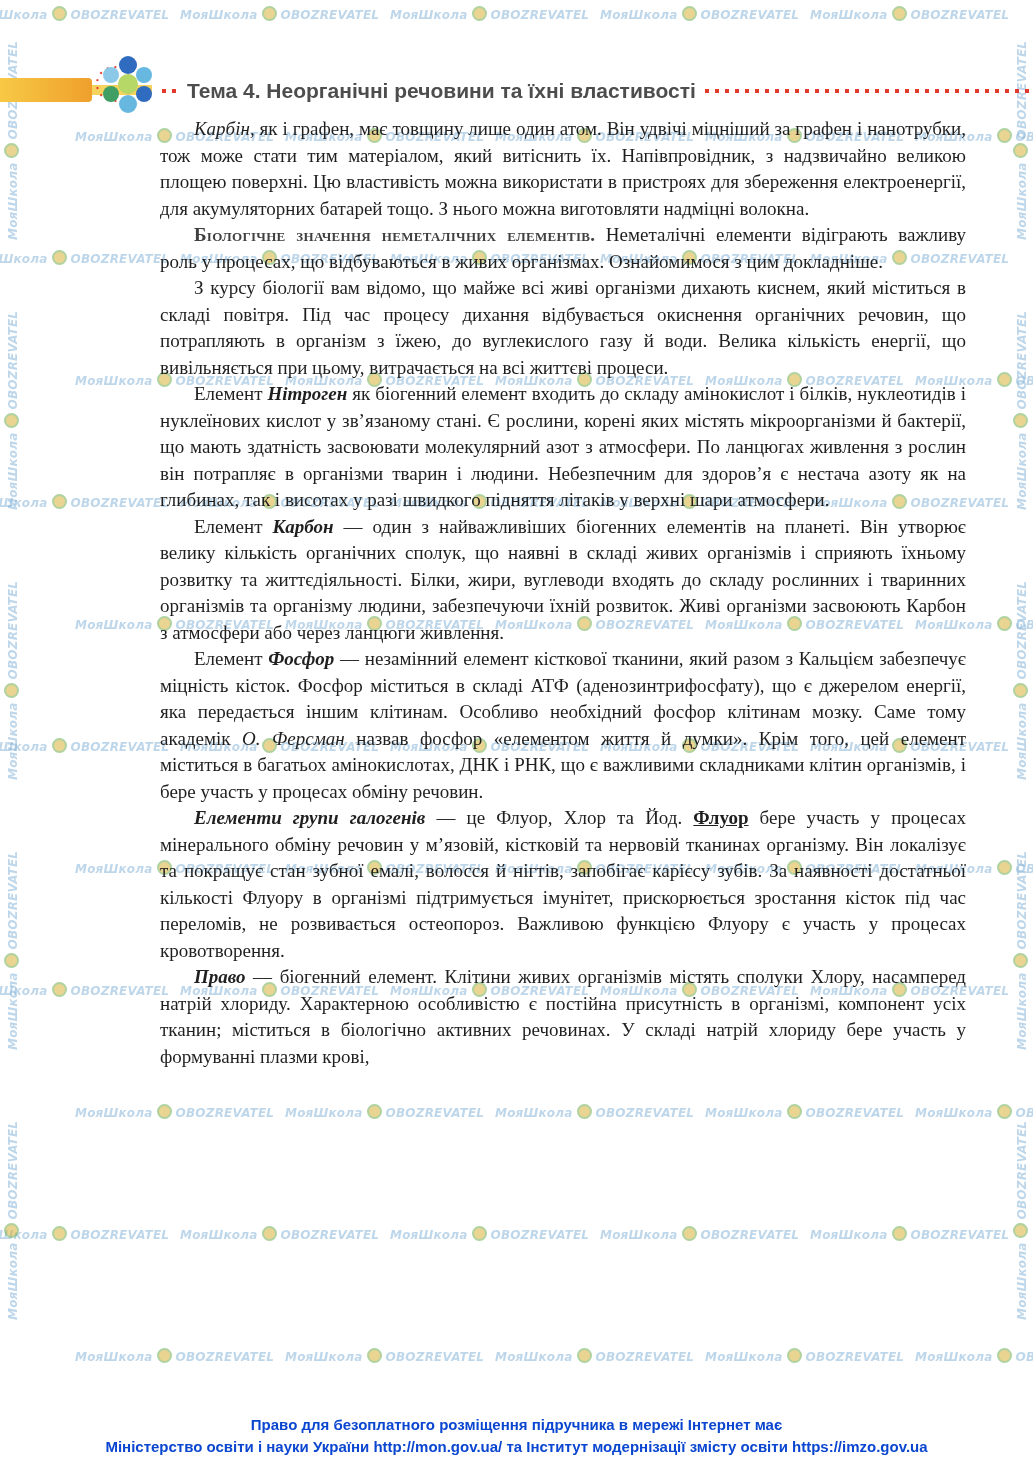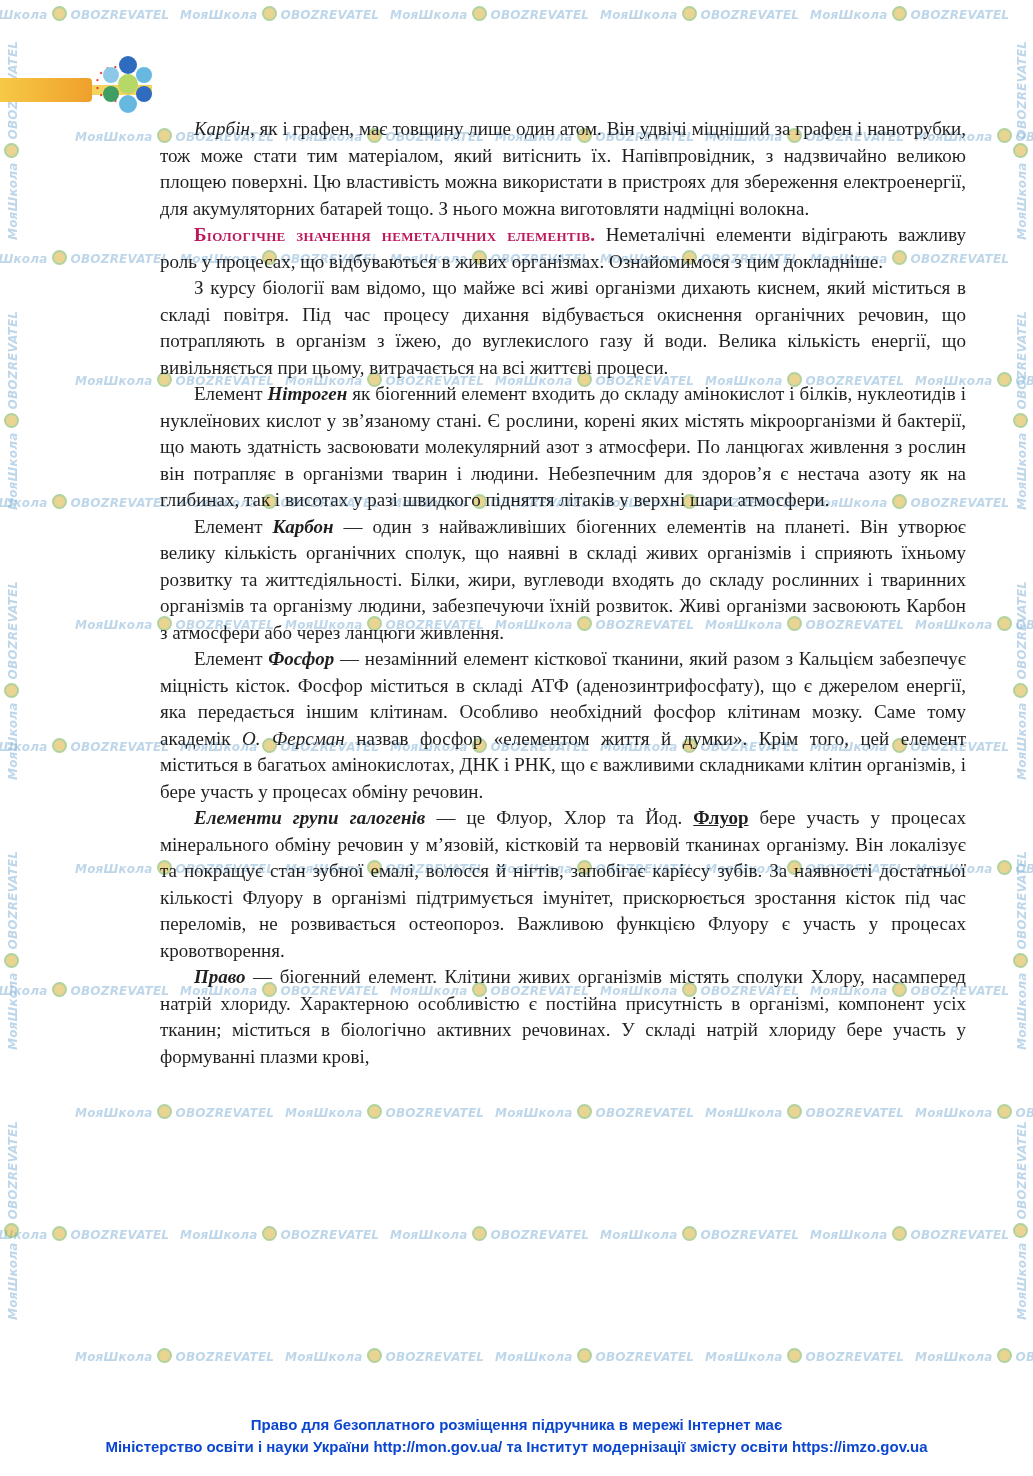--- a/index.html
+++ b/index.html
@@ -27,21 +27,21 @@
   .title{margin:0;font-family:"Liberation Sans",sans-serif;font-size:21px;font-weight:700;
          color:#4d4d4d;white-space:nowrap;}
 
   
   .body-text{position:absolute;top:116px;left:160px;width:806px;z-index:1;
              font-size:19px;line-height:26.5px;text-align:justify;}
   .body-text p{margin:0;text-indent:34px;}
   .i{font-style:italic;}
   .b{font-weight:bold;text-decoration:underline;}
   .bi{font-weight:bold;font-style:italic;}
-  .hd{color:#be185d;font-weight:700;font-variant:small-caps;letter-spacing:.3px;}
+  .hd{color:#404040;font-weight:700;font-variant:small-caps;letter-spacing:.3px;}
 
   
   .pagenum-row{position:absolute;left:98px;top:1318px;display:flex;align-items:flex-end;gap:6px;z-index:1;}
   .flask{width:58px;height:58px;}
   .pagenum-box{width:58px;height:38px;border:2px solid #5a6b7a;border-radius:9px;background:#fff;
                display:flex;align-items:center;justify-content:center;
                font-size:25px;color:#222;margin-bottom:2px;}
 
   
   .footer{position:absolute;bottom:18px;left:0;right:0;text-align:center;z-index:1;
@@ -132,20 +132,25 @@
     <svg class="flower" viewBox="0 0 64 64">
       <circle cx="18" cy="32" r="17" fill="none" stroke="#e2392c" stroke-width="2" stroke-dasharray="2 6"></circle>
       <circle cx="32" cy="13" r="9" fill="#2f6bbf"></circle>
       <circle cx="48" cy="23" r="8" fill="#66b8e0"></circle>
       <circle cx="48" cy="42" r="8" fill="#2f6bbf"></circle>
       <circle cx="32" cy="52" r="9" fill="#66b8e0"></circle>
       <circle cx="15" cy="42" r="8" fill="#3f9e63"></circle>
       <circle cx="15" cy="23" r="8" fill="#8cc8e8"></circle>
       <circle cx="32" cy="32" r="10" fill="#b5d867"></circle>
     </svg>
+    <div class="header-line">
+      <div class="dots dots-left"></div>
+      <h1 class="title">Тема 4. Неорганічні речовини та їхні властивості</h1>
+      <div class="dots dots-right"></div>
+    </div>
   </div>
 
   <main class="body-text">
     <p><span class="i">Карбін,</span><span> як і графен, має товщину лише один атом. Він удвічі міцніший за графен і нанотрубки, тож може стати тим матеріалом, який витіснить їх. Напівпровідник, з надзвичайно великою площею поверхні. Цю властивість можна використати в пристроях для збереження електроенергії, для акумуляторних батарей тощо. З нього можна виготовляти надміцні волокна.</span></p>
     <p><span class="hd">Біологічне значення неметалічних елементів.</span><span> Неметалічні елементи відіграють важливу роль у процесах, що відбуваються в живих організмах. Ознайомимося з цим докладніше.</span></p>
     <p><span>З курсу біології вам відомо, що майже всі живі організми дихають киснем, який міститься в складі повітря. Під час процесу дихання відбувається окиснення органічних речовин, що потрапляють в організм з їжею, до вуглекислого газу й води. Велика кількість енергії, що вивільняється при цьому, витрачається на всі життєві процеси.</span></p>
     <p><span>Елемент </span><span class="bi">Нітроген</span><span> як біогенний елемент входить до складу амінокислот і білків, нуклеотидів і нуклеїнових кислот у зв’язаному стані. Є рослини, корені яких містять мікроорганізми й бактерії, що мають здатність засвоювати молекулярний азот з атмосфери. По ланцюгах живлення з рослин він потрапляє в організми тварин і людини. Небезпечним для здоров’я є нестача азоту як на глибинах, так і висотах у разі швидкого підняття літаків у верхні шари атмосфери.</span></p>
     <p><span>Елемент </span><span class="bi">Карбон</span><span> — один з найважливіших біогенних елементів на планеті. Він утворює велику кількість органічних сполук, що наявні в складі живих організмів і сприяють їхньому розвитку та життєдіяльності. Білки, жири, вуглеводи входять до складу рослинних і тваринних організмів та організму людини, забезпечуючи їхній розвиток. Живі організми засвоюють Карбон з атмосфери або через ланцюги живлення.</span></p>
     <p><span>Елемент </span><span class="bi">Фосфор</span><span> — незамінний елемент кісткової тканини, який разом з Кальцієм забезпечує міцність кісток. Фосфор міститься в складі АТФ (аденозинтрифосфату), що є джерелом енергії, яка передається іншим клітинам. Особливо необхідний фосфор клітинам мозку. Саме тому академік </span><span class="i">О. Ферсман</span><span> назвав фосфор «елементом життя й думки». Крім того, цей елемент міститься в багатьох амінокислотах, ДНК і РНК, що є важливими складниками клітин організмів, і бере участь у процесах обміну речовин.</span></p>
     <p><span class="bi">Елементи групи галогенів</span><span> — це Флуор, Хлор та Йод. </span><span class="b">Флуор</span><span> бере участь у процесах мінерального обміну речовин у м’язовій, кістковій та нервовій тканинах організму. Він локалізує та покращує стан зубної емалі, волосся й нігтів, запобігає карієсу зубів. За наявності достатньої кількості Флуору в організмі підтримується імунітет, прискорюється зростання кісток під час переломів, не розвивається остеопороз. Важливою функцією Флуору є участь у процесах кровотворення.</span></p>

